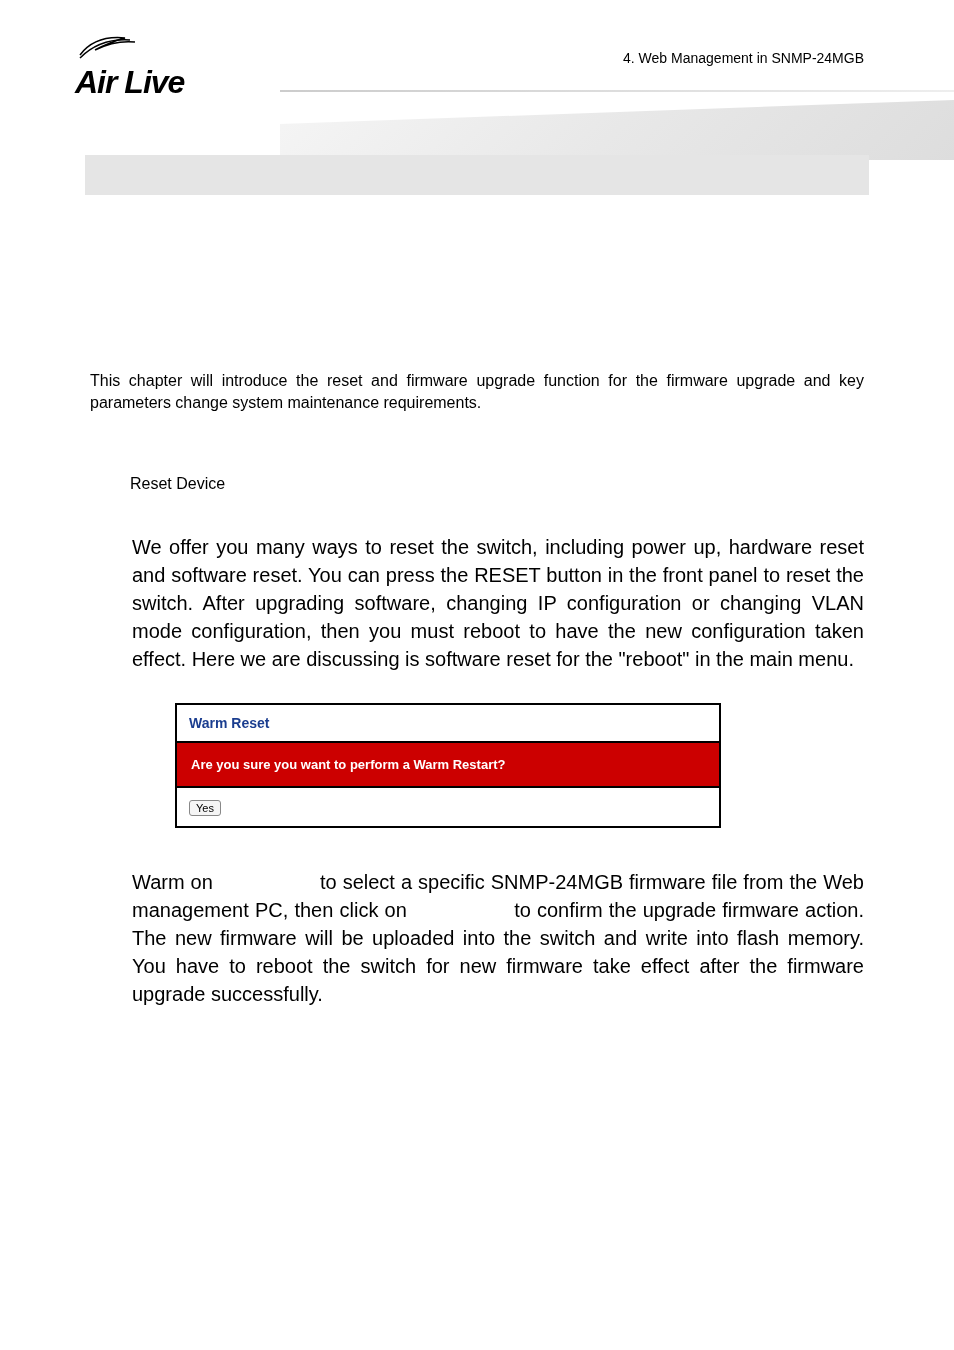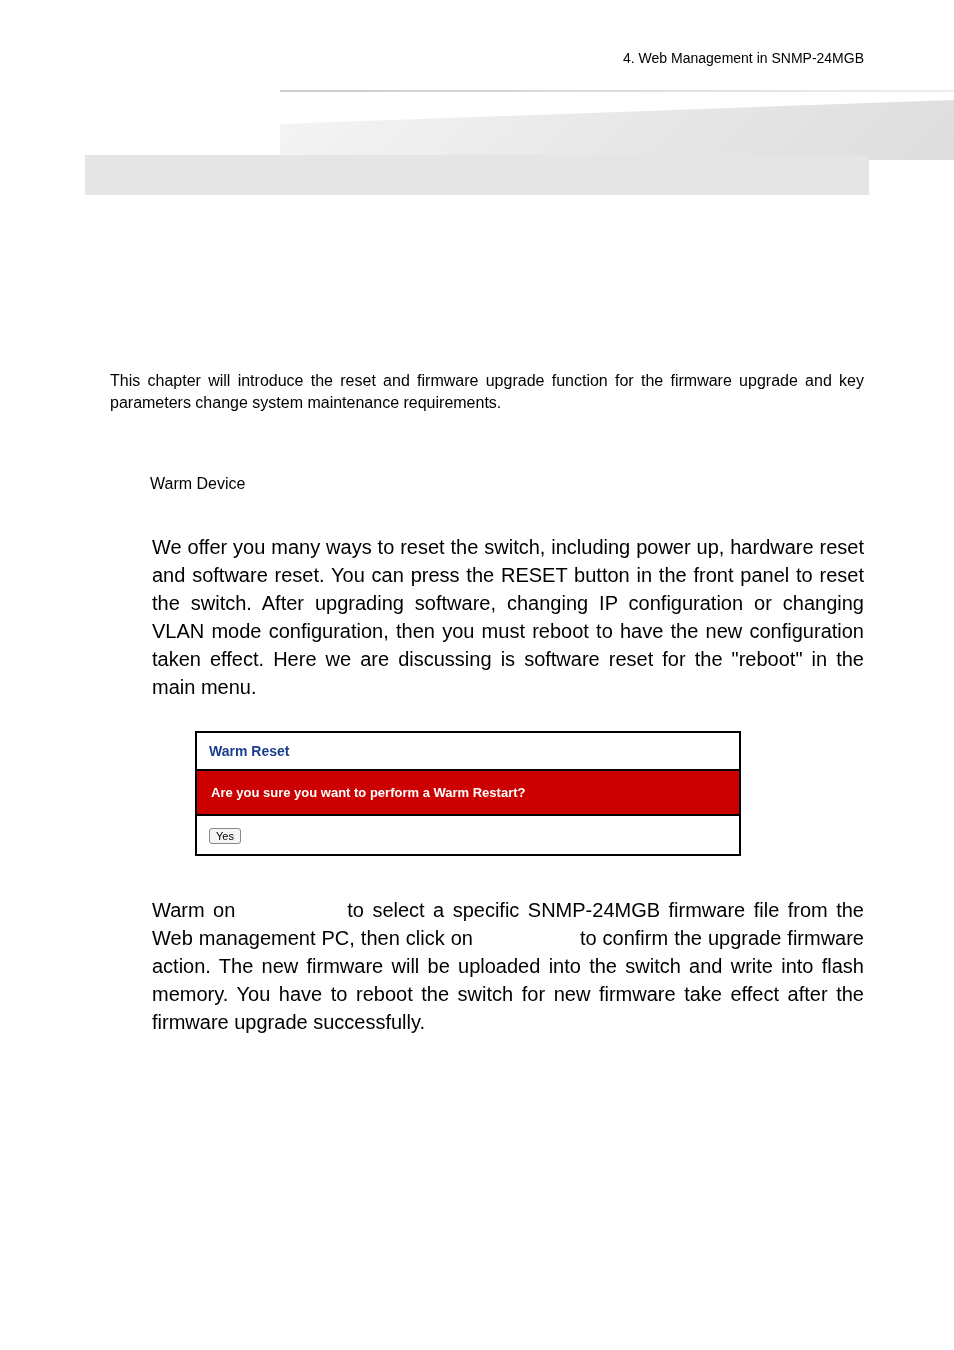--- a/index.html
+++ b/index.html
@@ -62,21 +62,20 @@
     .gray-bar {
       position: absolute;
       top: 155px;
       left: 85px;
       right: 85px;
       height: 40px;
       background: #e5e5e5;
     }
     .content {
       padding: 220px 90px 0 90px;
-      margin-left: 20px;
     }
     .intro-text {
       font-size: 16px;
       line-height: 1.4;
       text-align: justify;
       margin-bottom: 60px;
     }
     .section-heading {
       font-size: 16px;
       margin: 40px 0 30px 40px;
@@ -123,31 +122,38 @@
       text-align: center;
     }
     .section-2-heading {
       margin-top: 155px;
     }
   </style>
 </head>
 <body>
 
 <div class="header">
+  <div class="logo-area">
+    <svg class="logo-swoosh" viewBox="0 0 70 30">
+      <path d="M 5 25 Q 20 5 50 8 Q 35 12 20 20 Q 40 10 60 12" stroke="#000" stroke-width="1.5" fill="none"></path>
+      <path d="M 5 28 Q 25 8 55 10" stroke="#000" stroke-width="1.5" fill="none"></path>
+    </svg>
+    <div class="logo-text">Air Live</div>
+  </div>
   <div class="header-text">4.  Web  Management  in  SNMP-24MGB</div>
   <div class="header-line"></div>
   <div class="swoosh-bg"></div>
 </div>
 
 <div class="gray-bar"></div>
 
 <div class="content">
   <p class="intro-text">This  chapter  will  introduce  the  reset  and  firmware  upgrade  function  for  the  firmware upgrade and key parameters change system maintenance requirements.</p>
 
-  <div class="section-heading">Warm Device</div>
+  <div class="section-heading">Reset Device</div>
 
   <p class="body-text">We offer you many ways to reset the switch, including power up, hardware reset and software reset. You can press the RESET button in the front panel to reset the switch. After  upgrading  software,  changing  IP  configuration  or  changing  VLAN  mode configuration, then you must reboot to have the new configuration taken effect. Here we are discussing is software reset for the "reboot" in the main menu.</p>
 
   <div class="figure">
     <div class="figure-row figure-title">Warm Reset</div>
     <div class="figure-red">Are you sure you want to perform a Warm Restart?</div>
     <div class="figure-btn-row">
       <span class="figure-btn">Yes</span>
     </div>
   </div>

